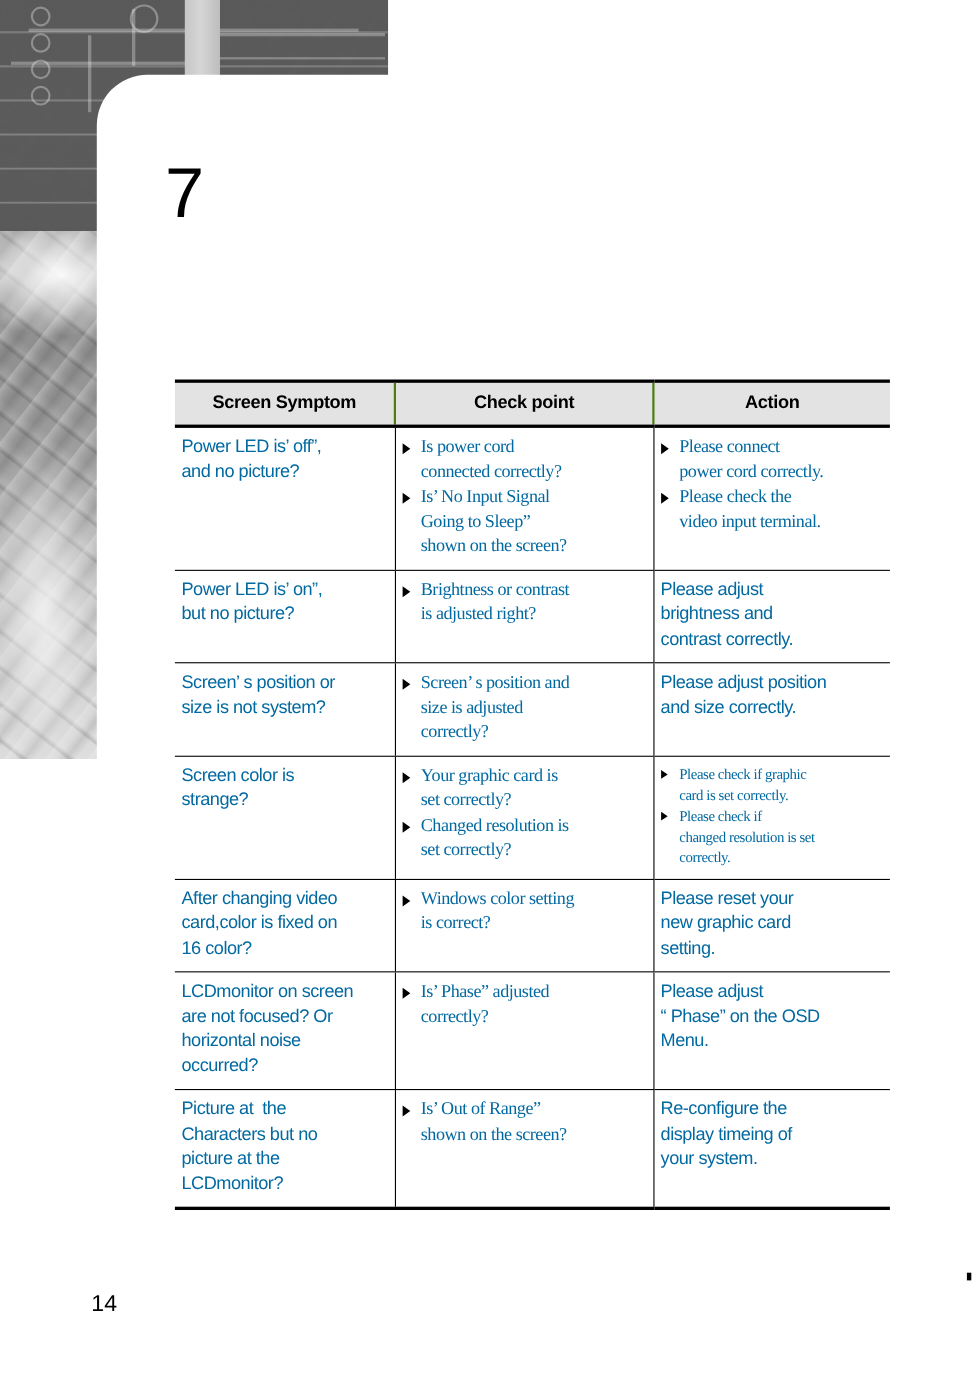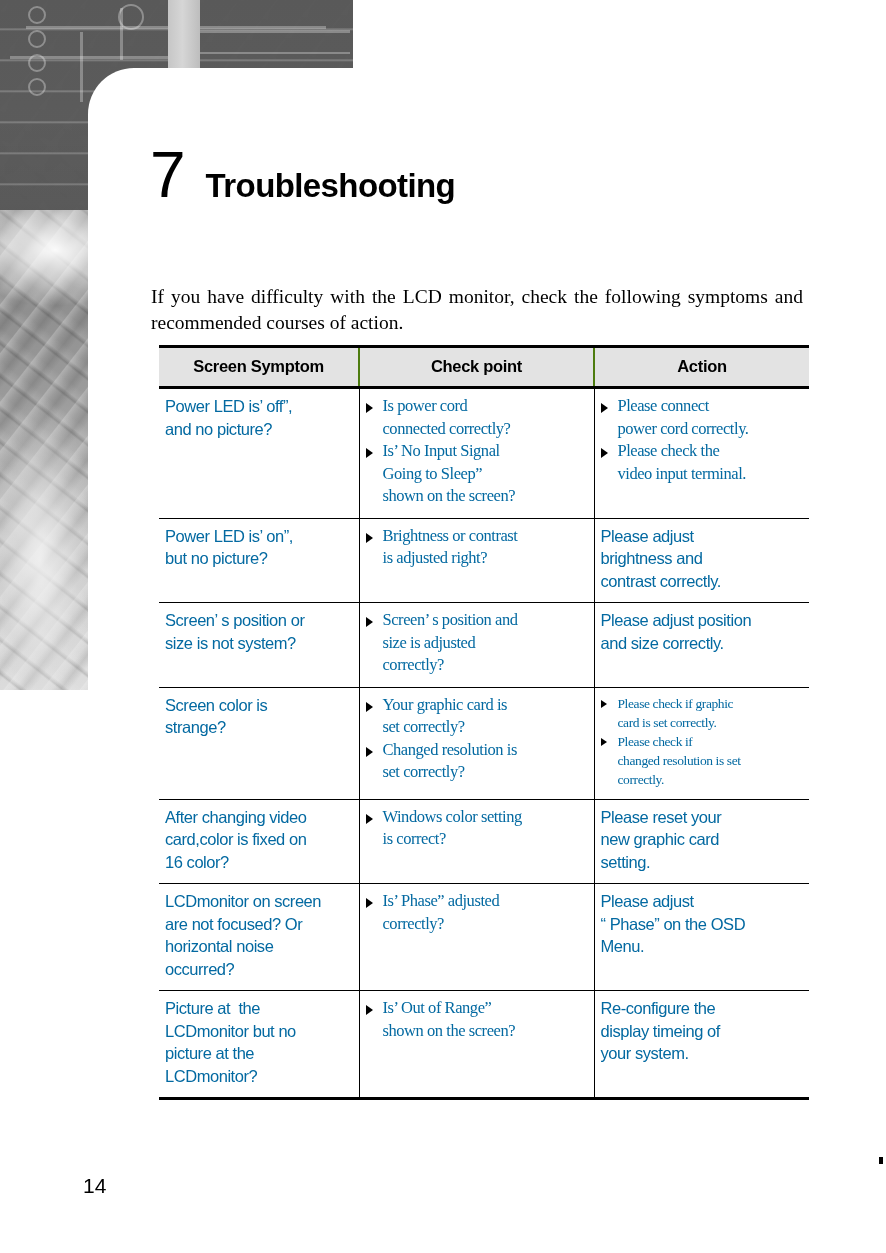--- a/index.html
+++ b/index.html
@@ -300,24 +300,22 @@
 </div>
 
 <div id="page-sheet"></div>
 <div id="page-sheet-top"></div>
 <div id="page-sheet-bottom"></div>
 
 <div id="content">
 
   <div id="chapter-heading">
     <span id="chapter-number">7</span>
-    <span id="chapter-title">Troubleshooting</span>
   </div>
 
-  <p id="intro-paragraph">If you have difficulty with the LCD monitor, check the following symptoms and recommended courses of action.</p>
 
   <table id="symptom-table">
     <colgroup>
       <col class="c1">
         <col class="c2">
         <col class="c3">
     </colgroup>
     <thead>
       <tr>
         <th>Screen Symptom</th>
@@ -475,21 +473,21 @@
           </td>
           <td>
             <span class="line">Please adjust</span>
             <span class="line">“ Phase” on the OSD</span>
             <span class="line">Menu.</span>
           </td>
         </tr>
         <tr>
           <td class="col-symptom">
             <span class="line">Picture at  the</span>
-            <span class="line">LCDmonitor but no</span>
+            <span class="line">Characters but no</span>
             <span class="line">picture at the</span>
             <span class="line">LCDmonitor?</span>
           </td>
           <td>
             <ul class="bullets">
               <li>
                 <span class="tri"></span>
                 <span class="line">Is’ Out of Range”</span>
                 <span class="line">shown on the screen?</span>
               </li>

